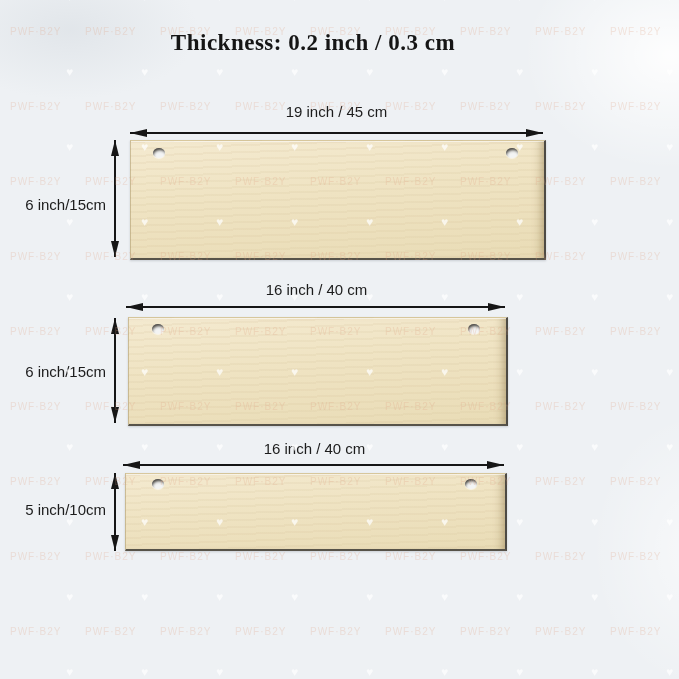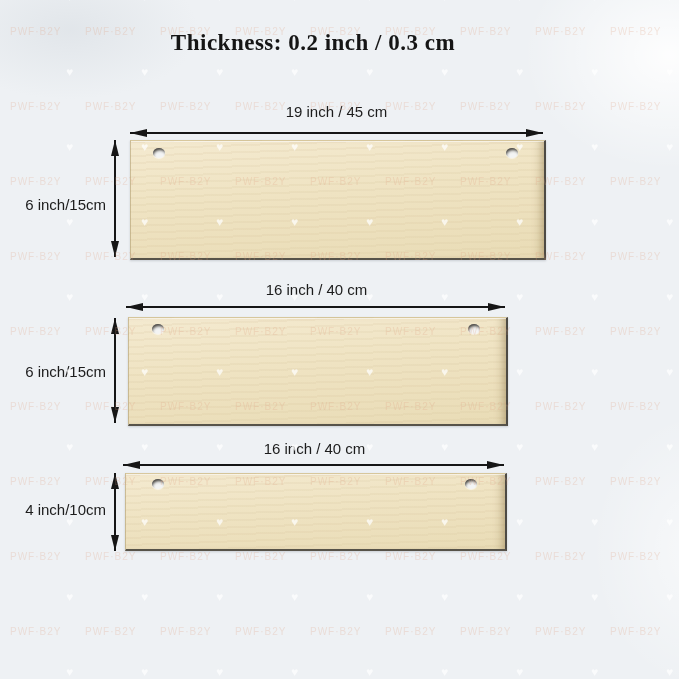--- a/index.html
+++ b/index.html
@@ -275,21 +275,21 @@
     <div class="dim-v" style="left:111px;top:318px;height:105px;"></div>
     <div class="board" style="left:128px;top:317px;width:377px;height:106px;">
       <span class="hole" style="left:23px;top:6px;"></span>
       <span class="hole" style="right:26px;top:6px;"></span>
     </div>
   </section>
 
   <section>
     <div class="dim-label top" style="left:125px;top:440px;width:379px;">16 inch  /  40 cm</div>
     <div class="dim-h" style="left:123px;top:461px;width:381px;"></div>
-    <div class="dim-label side" style="left:2px;top:501px;width:104px;">4 inch/10cm</div>
+    <div class="dim-label side" style="left:2px;top:501px;width:104px;">5 inch/10cm</div>
     <div class="dim-v" style="left:111px;top:473px;height:78px;"></div>
     <div class="board" style="left:125px;top:473px;width:379px;height:75px;">
       <span class="hole" style="left:26px;top:5px;"></span>
       <span class="hole" style="right:28px;top:5px;"></span>
     </div>
   </section>
 
 </div>
 
 </body></html>

